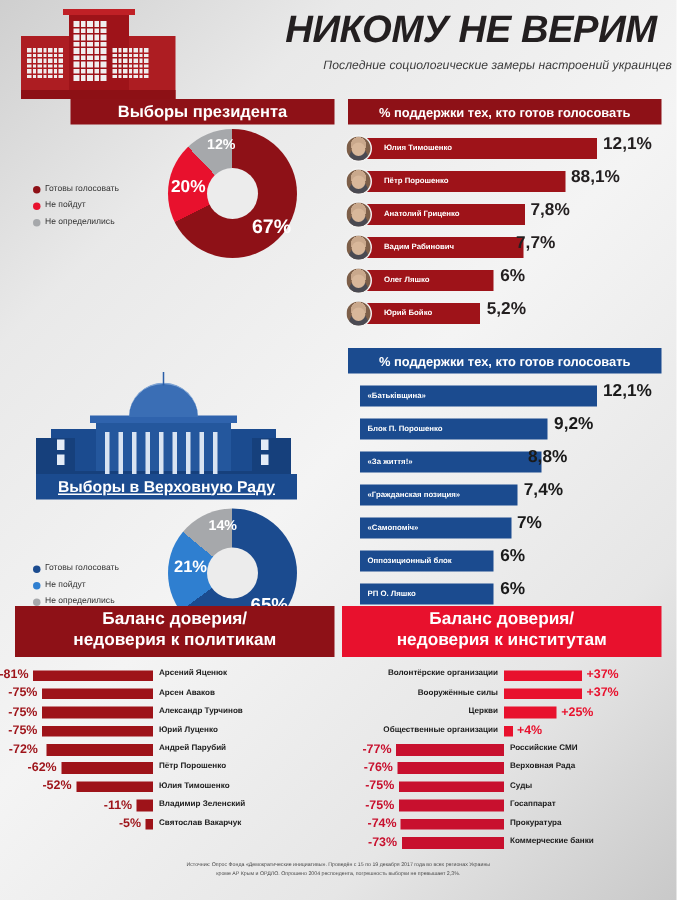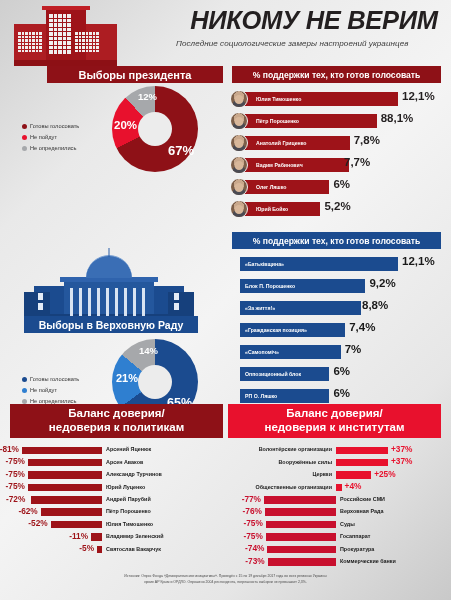--- a/index.html
+++ b/index.html
@@ -13,21 +13,21 @@
 
   
   .header { height:60px; position:relative;font-style:italic; }
   .hdr-title {
     position:absolute; left:183px; top:8px; width:262px;
     font-size:25.5px; font-weight:bold; letter-spacing:-0.3px;
     color:#231f20; text-align:center; line-height:1;
   }
   .hdr-sub {
     position:absolute; left:176px; top:39px; width:272px;
-    font-size:8.1px; color:#3b3b3b; text-align:left; letter-spacing:0.05px;
+    font-size:8.1px; color:#3b3b3b; text-align:right; letter-spacing:0.05px;
   }
   
   .bld-red { position:absolute; left:14px; top:6px; width:103px; height:60px; }
   .br-wing { position:absolute; bottom:0; width:47px; height:42px; background:#ad1d22; }
   .br-wing.l { left:0; } .br-wing.r { right:0; }
   .br-center { position:absolute; left:32px; bottom:0; width:40px; height:58px; background:#9e1319; }
   .br-roof { position:absolute; left:28px; top:0; width:48px; height:4px; background:#c02026; }
   .br-base { position:absolute; left:0; bottom:0; width:103px; height:6px; background:#8d1015; }
   .win-grid { position:absolute; display:grid; gap:1px; }
   .win { background:#f0eeee; }
@@ -57,21 +57,21 @@
   .bb-portico { position:absolute; left:40px; bottom:0; width:90px; height:38px; background:#24579d; }
   .bb-entab { position:absolute; left:36px; bottom:36px; width:98px; height:5px; background:#2f63ad; }
   .bb-dome { position:absolute; left:62px; bottom:40px; width:46px; height:23px;
              border-radius:23px 23px 0 0; background:#3a6eb5;
              border-top:1px solid #7fa4d4; }
   .bb-dome::after{ content:""; position:absolute; left:50%; top:-8px; width:1px; height:9px;
              background:#2a5ea8; transform:translateX(-50%); }
   .bb-col { position:absolute; bottom:0; width:3px; height:30px; background:#d9e4f2; }
   .bb-base { position:absolute; left:0; bottom:0; width:170px; height:4px; background:#16407c; }
   .bb-win { position:absolute; background:#e4ecf7; }
-  .sec-rada-title { position:absolute; left:24px; top:250px; width:174px; height:17px; font-size:10.5px; }
+  .sec-rada-title { position:absolute; left:24px; top:250px; width:174px; height:17px; font-size:10.5px;text-decoration:underline; }
 
   
   .right-col { position:absolute; left:228px; top:66px; width:223px; }
   .bars-title { height:17px; font-size:8.6px; margin:0 10px 0 4px; }
   .brow { position:relative; height:22px; }
   .bbar { position:absolute; left:12px; top:3px; height:14px; display:flex; align-items:center; }
   .bbar.red { background:#9e1319; }
   .bbar.blue { background:#1b4b8f; }
   .bname { color:#fff; font-size:5.2px; font-weight:bold; padding-left:16px; white-space:nowrap; }
   .bname.np { padding-left:5px; }
@@ -403,21 +403,21 @@
         <div class="brow">
           <div class="bbar blue" style="width: 125.405px;">
             <div class="bname np">Блок П. Порошенко</div>
           </div>
           <div class="bval blue" style="left: 141.405px;">9,2%</div>
         </div>
         <div class="brow">
           <div class="bbar blue" style="width: 120.909px;">
             <div class="bname np">«За життя!»</div>
           </div>
-          <div class="bval blue" style="left: 134px;">8,8%</div>
+          <div class="bval blue" style="left: 124px;">8,8%</div>
         </div>
         <div class="brow">
           <div class="bbar blue" style="width: 105.174px;">
             <div class="bname np">«Гражданская позиция»</div>
           </div>
           <div class="bval blue" style="left: 121.174px;">7,4%</div>
         </div>
         <div class="brow">
           <div class="bbar blue" style="width: 100.678px;">
             <div class="bname np">«Самопоміч»</div>

